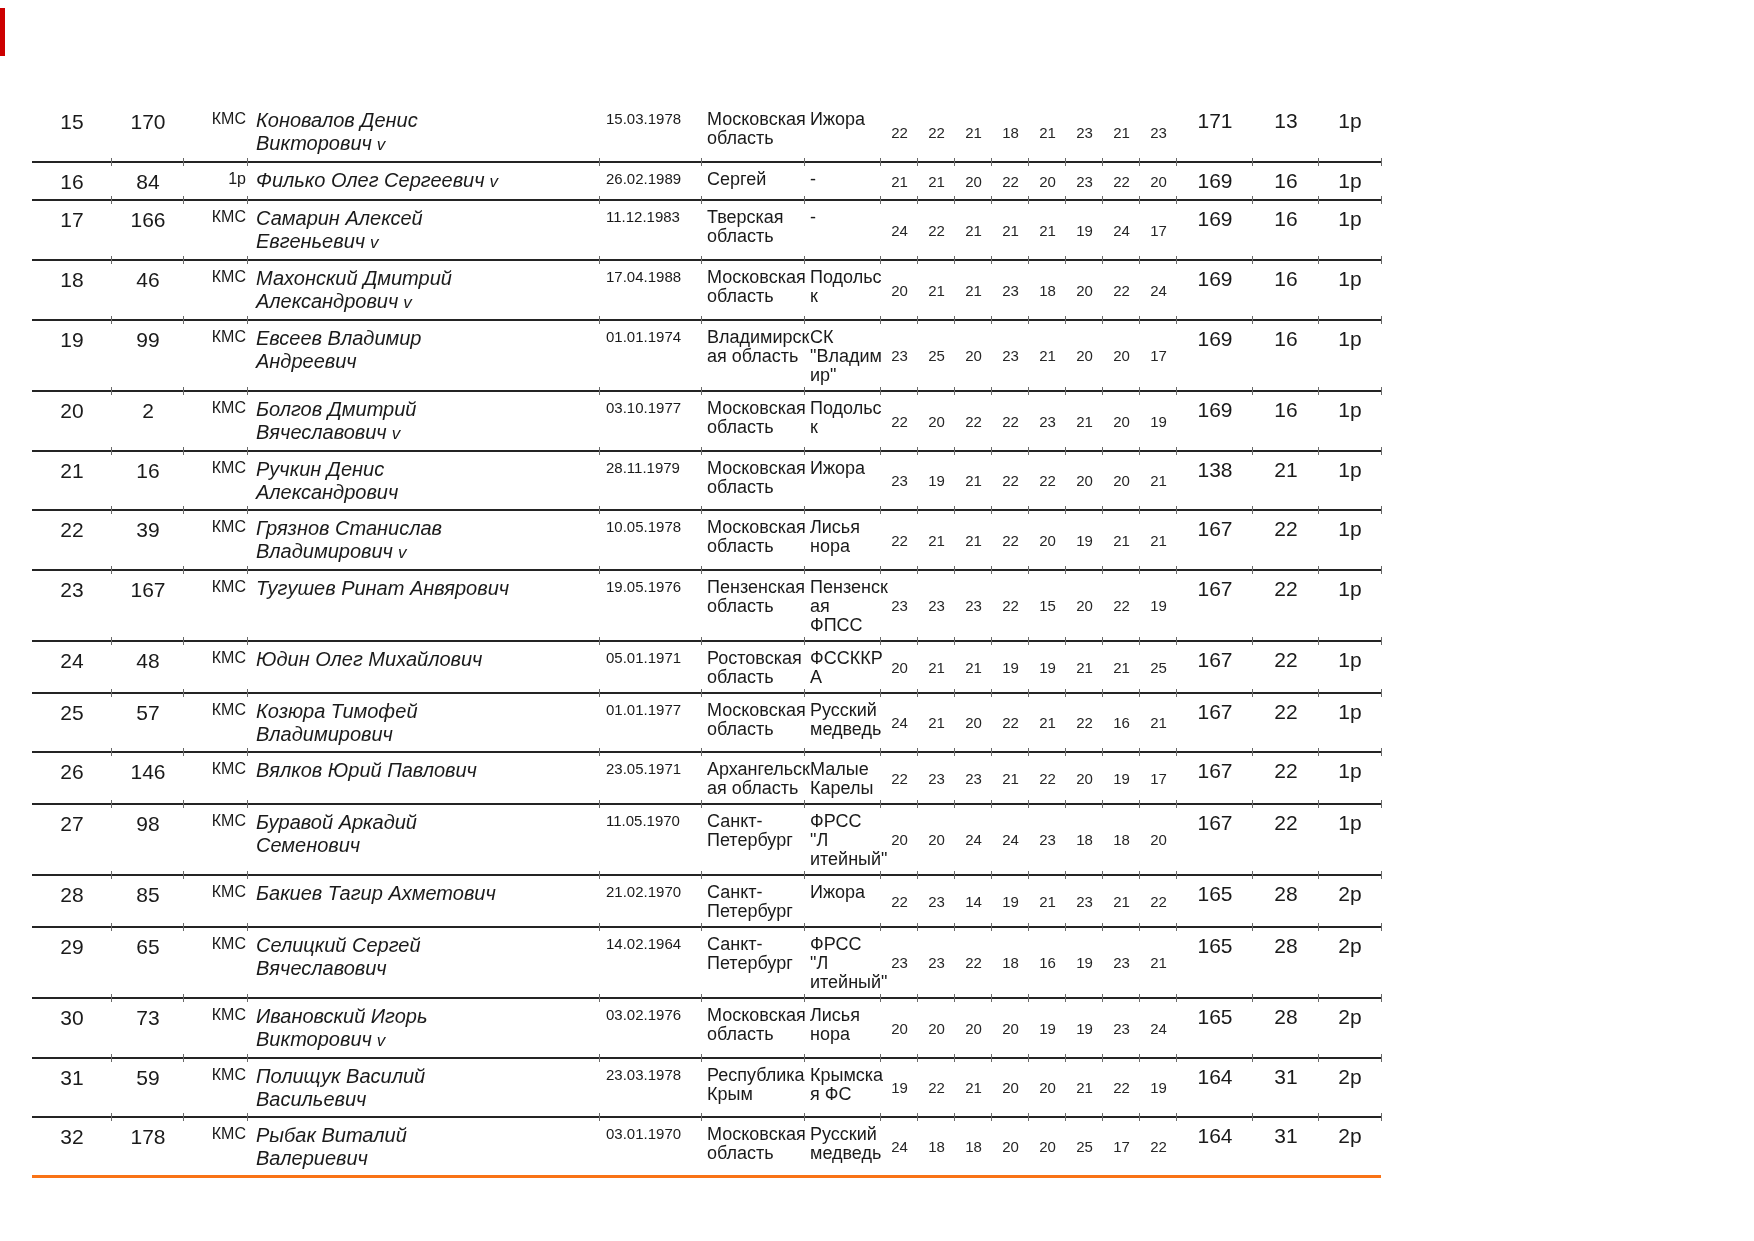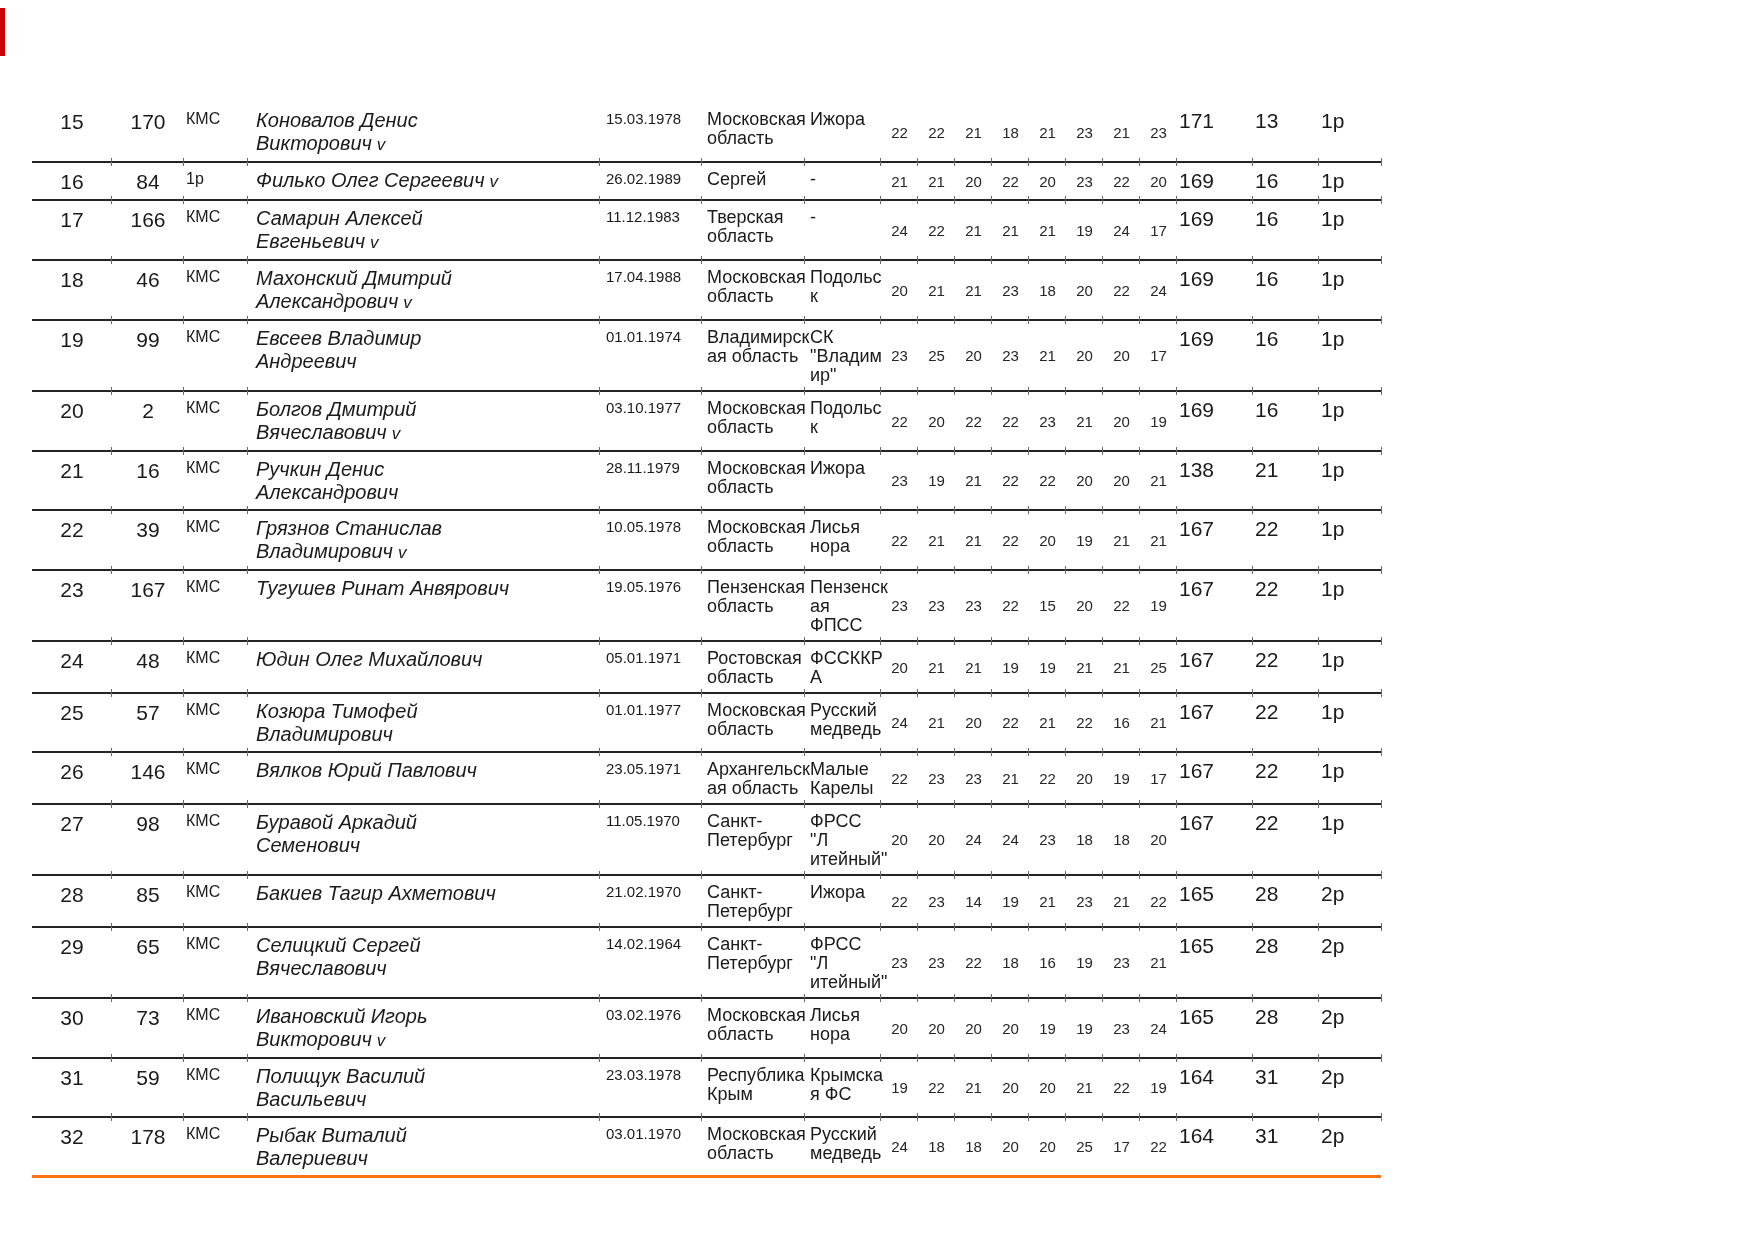--- a/index.html
+++ b/index.html
@@ -29,27 +29,27 @@
   tr:not(:first-child) td::before {
     content:""; position:absolute; top:-5px; left:-1px;
     width:1px; height:8px; background:#6a6a6a;
   }
   tr:not(:first-child) td:first-child::before { display:none; }
   tr:not(:first-child) td:last-child::after {
     content:""; position:absolute; top:-5px; right:-1px;
     width:1px; height:8px; background:#6a6a6a;
   }
   td.c-place, td.c-num { text-align:center; font-size:21px; padding-top:7px; }
-  td.c-title { text-align:left; font-size:16px; padding-top:7px; }
+  td.c-title { text-align:right; font-size:16px; padding-top:7px; }
   td.c-name  { font-size:20px; line-height:23px; white-space:pre-line; padding-left:8px; padding-top:6px;font-style:italic; }
   .vmark { font-size:17px; margin-left:5px; }
   td.c-date  { font-size:15px; line-height:18px; padding-left:6px; padding-top:7px; }
   td.c-region, td.c-club { font-size:18px; line-height:19px; white-space:pre-line; padding-left:5px; padding-top:7px; }
   td.c-score { text-align:center; vertical-align:middle; font-size:15px; color:#262626; }
-  td.c-total, td.c-rank, td.c-grade { text-align:left; font-size:21px; padding-top:6px; }
+  td.c-total, td.c-rank, td.c-grade { text-align:center; font-size:21px; padding-top:6px; }
   .sc-g { color:#008000; }
   .sc-b { color:#1a1acc; }
   .sc-r { color:#e02020; }
   .sc-k { color:#262626; }
 </style>
 </head>
 <body>
 
 <div class="page">
   <div class="edge-marker"></div>

